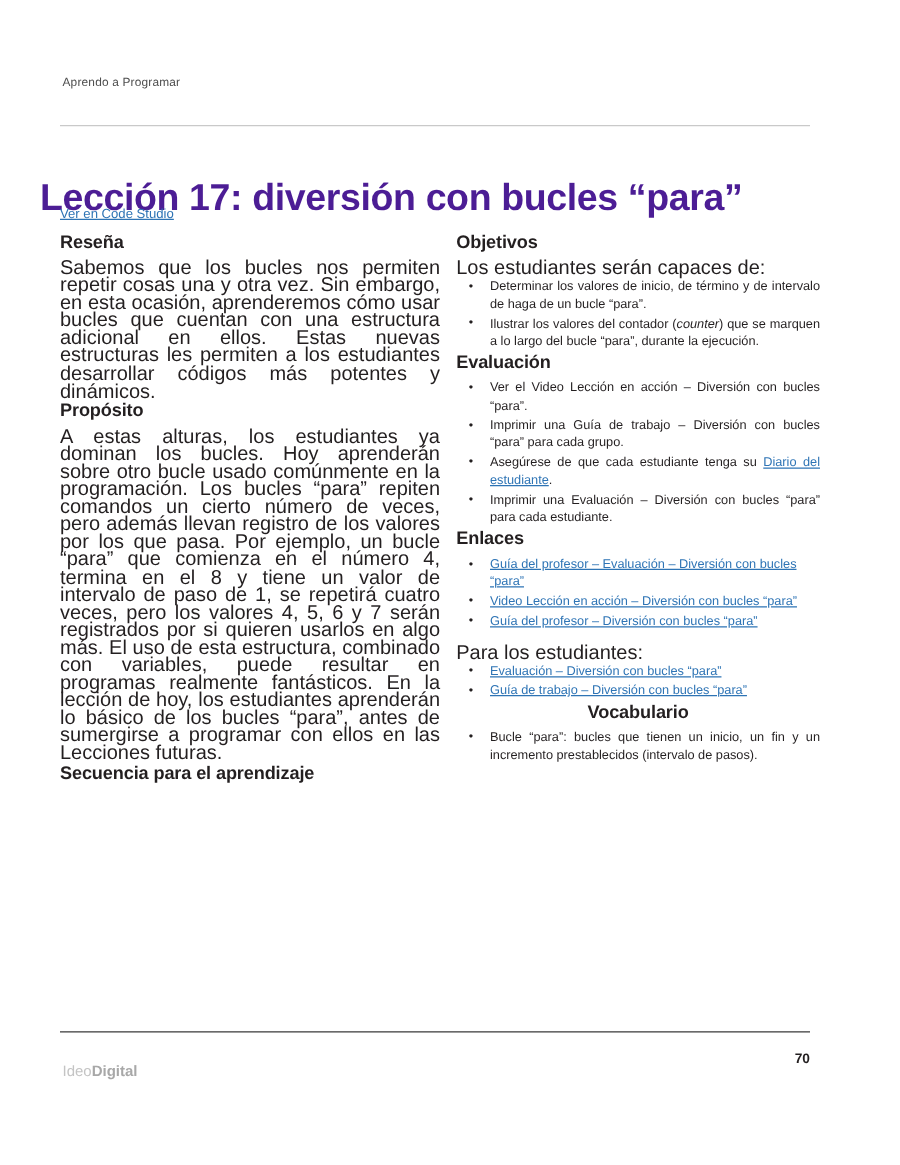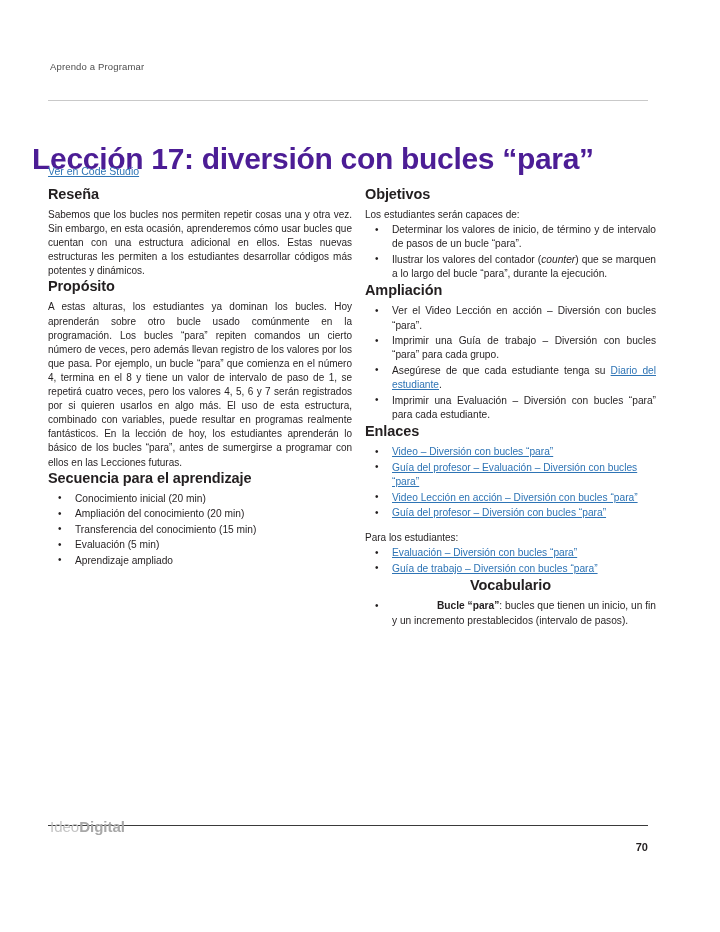--- a/index.html
+++ b/index.html
@@ -78,21 +78,21 @@
     font-size: 14.5px;
     font-weight: bold;
     color: #231f20;
     letter-spacing: -0.1px;
   }
   .sec-gap { margin-top: 16px; }
   .sec-gap-sm { margin-top: 12px; text-align: center; }
 
   p.body {
     margin: 0 0 0 0;
-    font-size: 10px;
+    font-size: 16px;
     line-height: 14.1px;
     text-align: justify;
     color: #231f20;
   }
   p.body.lead {
     text-align: left;
     margin-bottom: 1px;
   }
 
   ul.bul {
@@ -115,37 +115,37 @@
     top: -0.5px;
     font-size: 10px;
     color: #231f20;
   }
   ul.bul.just > li { text-align: justify; }
 
   a.doclink {
     color: #2e74b5;
     text-decoration: underline;
   }
-  .vocab-term { font-weight: bold; margin-left: 45px; }
+  .vocab-term { font-weight: normal; }
   .it { font-style: italic; }
 
   
   .rule-bottom {
     position: absolute;
     left: 48px;
     top: 825px;
     width: 600px;
     height: 1px;
     background: #3a3a3a;
   }
   .footer-logo {
     position: absolute;
     left: 50px;
-    top: 818px;
-    font-size: 15px;
+    top: 850px;
+    font-size: 12px;
     color: #c4c4c4;
     white-space: nowrap;
   }
   .footer-logo .b2 { color: #a8a8a8; font-weight: bold; }
   .page-num {
     position: absolute;
     left: 610px;
     top: 841px;
     width: 38px;
     text-align: right;
@@ -167,49 +167,41 @@
 
   <div class="col col-left">
 
     <h2 class="sec">Reseña</h2>
     <p class="body">Sabemos que los bucles nos permiten repetir cosas una y otra vez. Sin embargo, en esta ocasión, aprenderemos cómo usar bucles que cuentan con una estructura adicional en ellos. Estas nuevas estructuras les permiten a los estudiantes desarrollar códigos más potentes y dinámicos.</p>
 
     <h2 class="sec sec-gap">Propósito</h2>
     <p class="body">A estas alturas, los estudiantes ya dominan los bucles. Hoy aprenderán sobre otro bucle usado comúnmente en la programación. Los bucles “para” repiten comandos un cierto número de veces, pero además llevan registro de los valores por los que pasa. Por ejemplo, un bucle “para” que comienza en el número 4, termina en el 8 y tiene un valor de intervalo de paso de 1, se repetirá cuatro veces, pero los valores 4, 5, 6 y 7 serán registrados por si quieren usarlos en algo más. El uso de esta estructura, combinado con variables, puede resultar en programas realmente fantásticos. En la lección de hoy, los estudiantes aprenderán lo básico de los bucles “para”, antes de sumergirse a programar con ellos en las Lecciones futuras.</p>
 
     <h2 class="sec sec-gap">Secuencia para el aprendizaje</h2>
-    <ul class="bul">
-      <li>Conocimiento inicial (20 min)</li>
-      <li>Ampliación del conocimiento (20 min)</li>
-      <li>Transferencia del conocimiento (15 min)</li>
-      <li>Evaluación (5 min)</li>
-      <li>Aprendizaje ampliado</li>
-    </ul>
   </div>
 
   <div class="col col-right">
 
     <h2 class="sec">Objetivos</h2>
     <p class="body lead">Los estudiantes serán capaces de:</p>
     <ul class="bul just">
-      <li><span>Determinar los valores de inicio, de término y de intervalo de pasos de un bucle “para”.</span></li>
+      <li><span>Determinar los valores de inicio, de término y de intervalo de haga de un bucle “para”.</span></li>
       <li><span>Ilustrar los valores del contador (</span><span class="it">counter</span><span>) que se marquen a lo largo del bucle “para”, durante la ejecución.</span></li>
     </ul>
 
-    <h2 class="sec sec-gap">Ampliación</h2>
+    <h2 class="sec sec-gap">Evaluación</h2>
     <ul class="bul just">
       <li>Ver el Video Lección en acción – Diversión con bucles “para”.</li>
       <li>Imprimir una Guía de trabajo – Diversión con bucles “para” para cada grupo.</li>
       <li><span>Asegúrese de que cada estudiante tenga su </span><a class="doclink" href="#">Diario del estudiante</a><span>.</span></li>
       <li>Imprimir una Evaluación – Diversión con bucles “para” para cada estudiante.</li>
     </ul>
 
     <h2 class="sec sec-gap">Enlaces</h2>
     <ul class="bul">
-      <li><a class="doclink" href="#">Video – Diversión con bucles “para”</a></li>
       <li><a class="doclink" href="#">Guía del profesor – Evaluación – Diversión con bucles “para”</a></li>
       <li><a class="doclink" href="#">Video Lección en acción – Diversión con bucles “para”</a></li>
       <li><a class="doclink" href="#">Guía del profesor – Diversión con bucles “para”</a></li>
     </ul>
     <p class="body lead" style="margin-top:11px;">Para los estudiantes:</p>
     <ul class="bul">
       <li><a class="doclink" href="#">Evaluación – Diversión con bucles “para”</a></li>
       <li><a class="doclink" href="#">Guía de trabajo – Diversión con bucles “para”</a></li>
     </ul>
 

